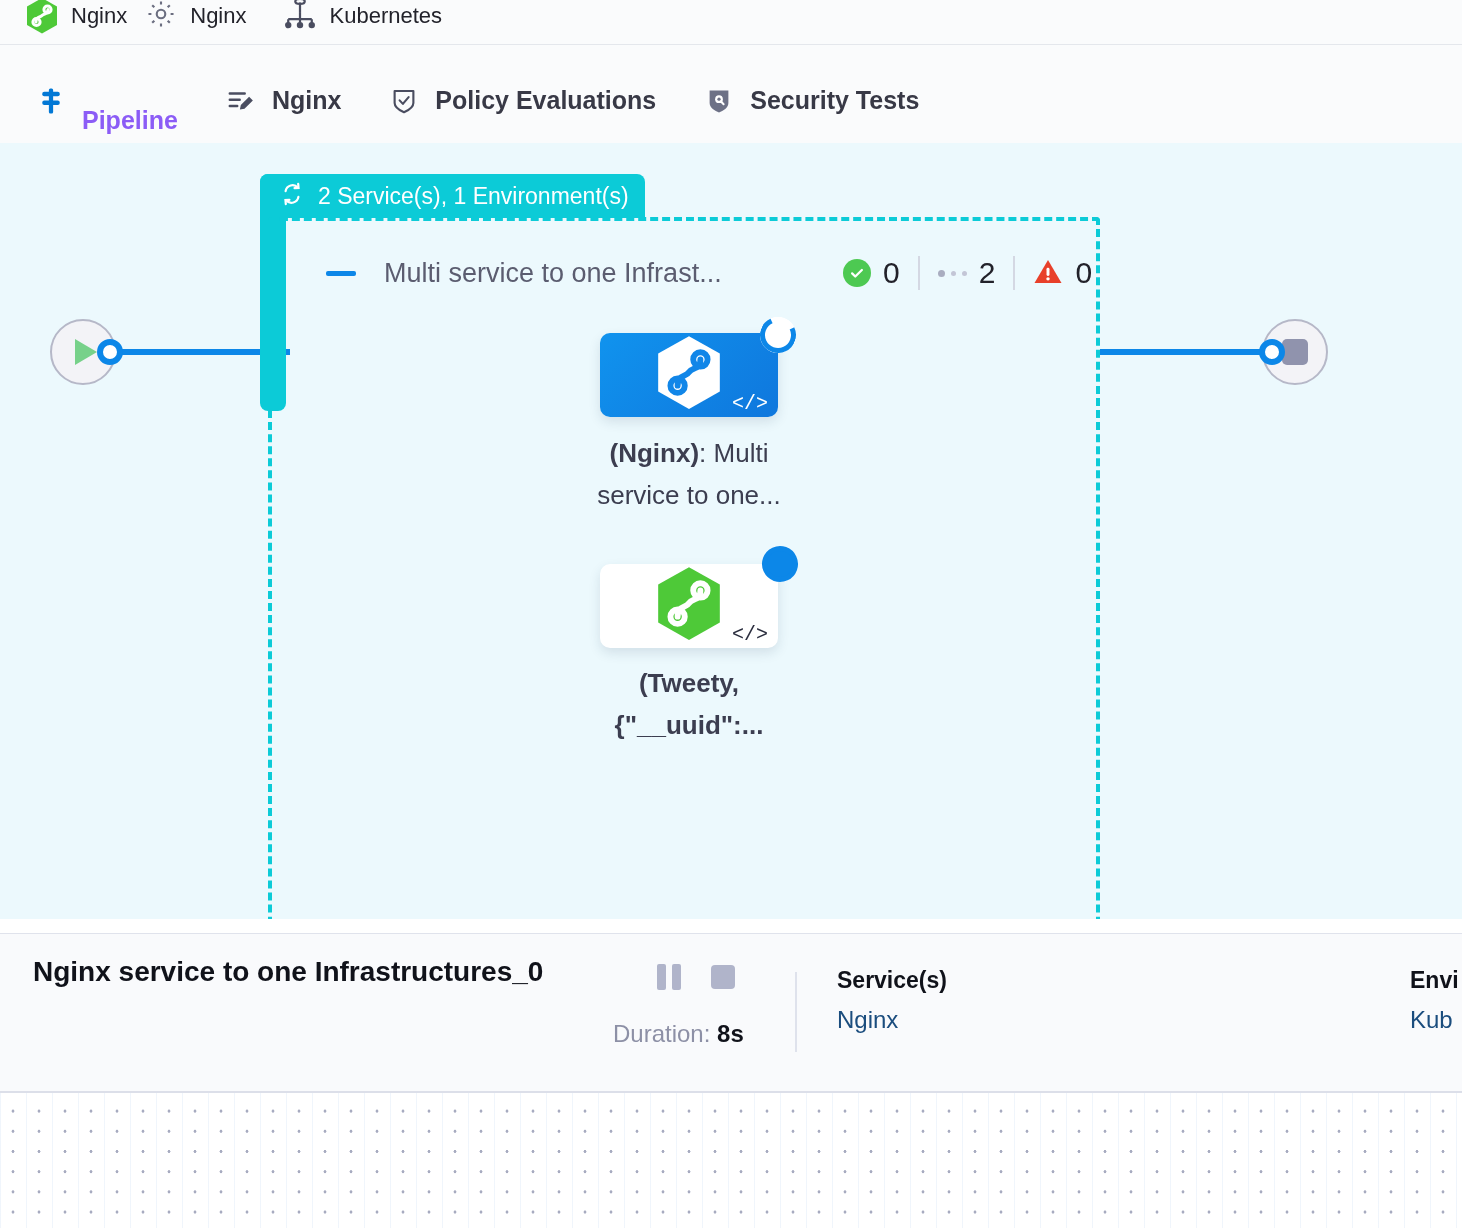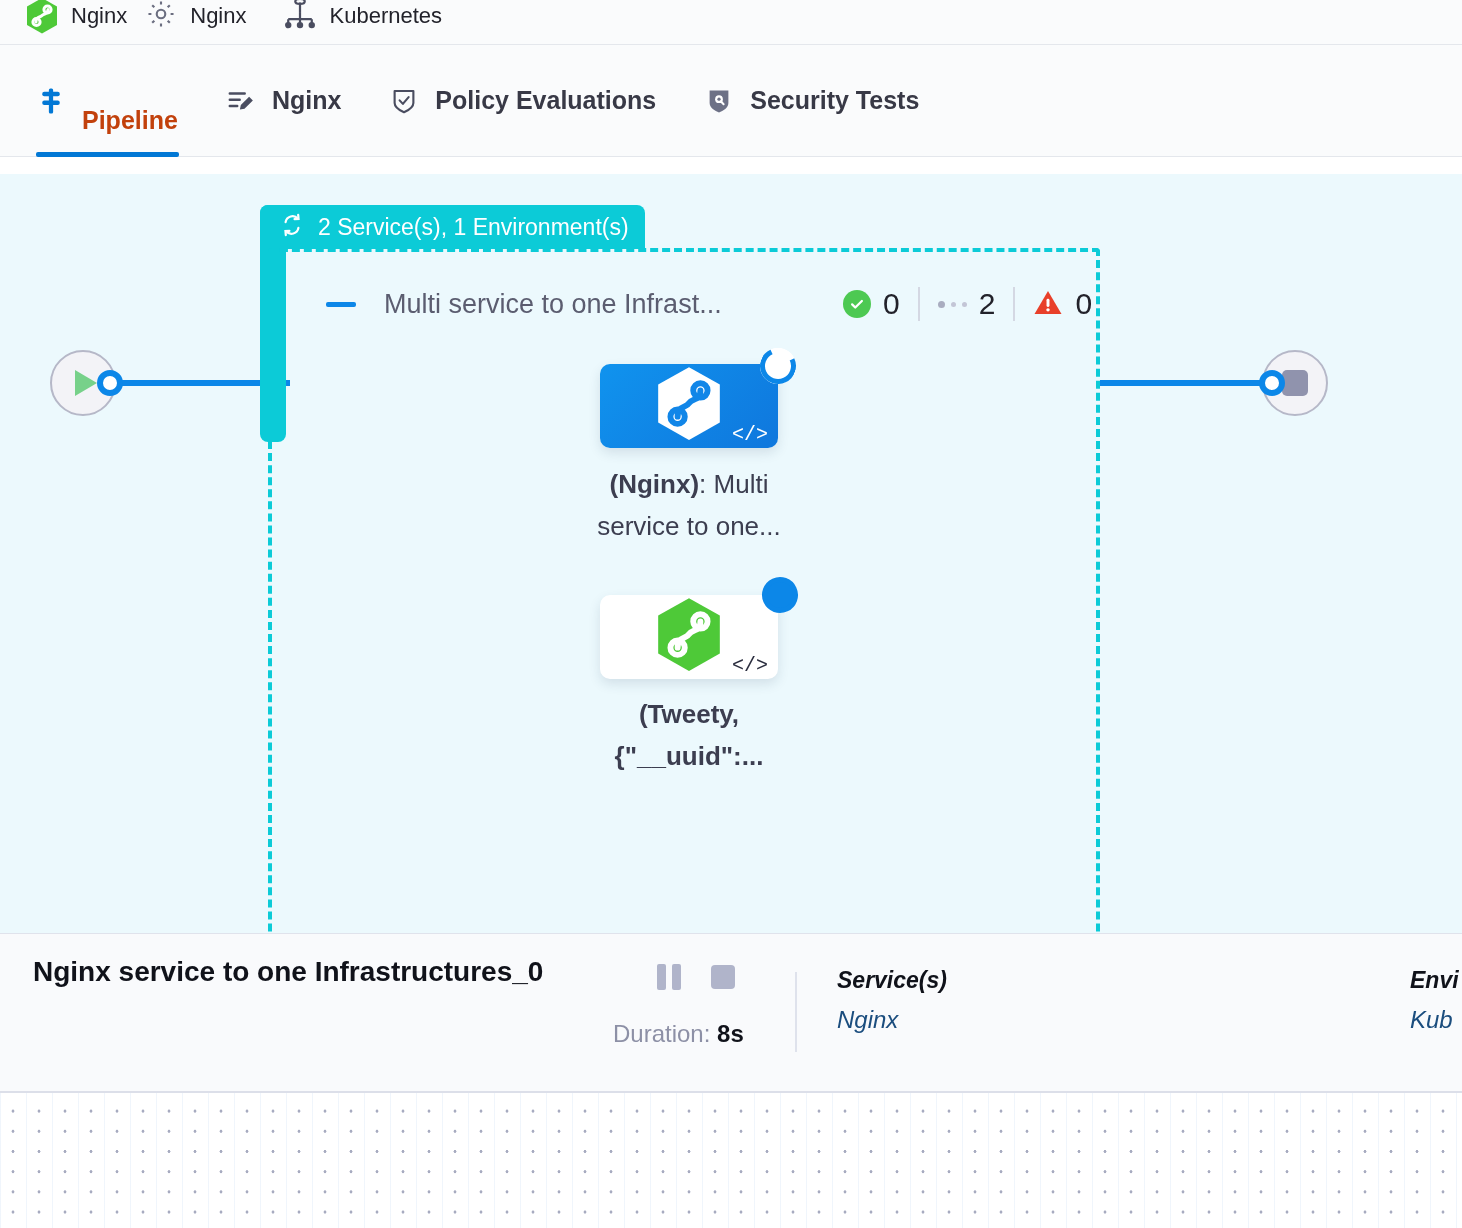--- a/index.html
+++ b/index.html
@@ -36,30 +36,30 @@
     position: absolute; top: 45px; left: 0; width: 1462px; height: 112px;
     background: #fafbfc; border-bottom: 1px solid #e4e7ec;
     display: flex; align-items: center; padding-left: 36px;
   }
   .tab {
     display: flex; align-items: center; gap: 16px;
     height: 112px; padding: 0 0px; margin-right: 48px;
     cursor: pointer; position: relative;
   }
   .tab-label { font-size: 25px; font-weight: 700; color: #383946; white-space: nowrap; }
-  .tab.active .tab-label { color: #c2410c; margin-top: 40px; }
+  .tab.active .tab-label { color: #8b5cf6; margin-top: 40px; }
   .tab.active::after {
     content: ""; position: absolute; left: 0; right: -1px; bottom: 0;
     height: 5px; background: #0278d5; border-radius: 2px;
   }
   .tab-icon { width: 30px; height: 30px; display: block; flex: none; }
 
   
   .canvas {
-    position: absolute; top: 174px; left: 0; width: 1462px; height: 776px;
+    position: absolute; top: 143px; left: 0; width: 1462px; height: 776px;
     background: #ecf9fd; overflow: hidden;
   }
 
   
   .conn-line {
     position: absolute; height: 6px; background: #0c87e8;
   }
   .node-dot {
     position: absolute; width: 26px; height: 26px; border-radius: 50%;
     background: #ffffff; border: 6px solid #0c87e8;
@@ -170,21 +170,21 @@
   .detail-controls { position: absolute; left: 613px; top: 30px; text-align: left; }
   .ctrl-icons { display: flex; align-items: center; gap: 30px; padding-left: 44px; }
   .pause-ic { display: flex; gap: 6px; }
   .pause-ic span { width: 9px; height: 26px; background: #b0b4ca; border-radius: 2px; display:block; }
   .stop-ic { width: 24px; height: 24px; background: #b0b4ca; border-radius: 4px; display:block; }
   .duration-txt { margin-top: 30px; font-size: 24px; color: #8d90a6; white-space: nowrap; }
   .duration-txt b { color: #10121a; font-weight: 700; }
 
   .vdiv { position: absolute; width: 2px; height: 80px; background: #dfe2ec; }
 
-  .detail-col { position: absolute; top: 33px; font-style: italic; }
+  .detail-col { position: absolute; top: 33px; }
   .col-head { font-size: 23px; font-weight: 700; color: #10121a; white-space: nowrap; }
   .col-link { margin-top: 12px; font-size: 24px; color: #1b4d7e; white-space: nowrap; cursor: pointer; }
 
   
   .gridarea {
     position: absolute; top: 1091px; left: 0; width: 1462px; height: 137px;
     background:
       repeating-linear-gradient(to right, rgba(168,198,235,0.17) 0 1px, transparent 1px 26px),
       radial-gradient(circle, #a7abc0 1.4px, transparent 1.6px);
     background-size: 26px 100%, 26px 20.2px;

